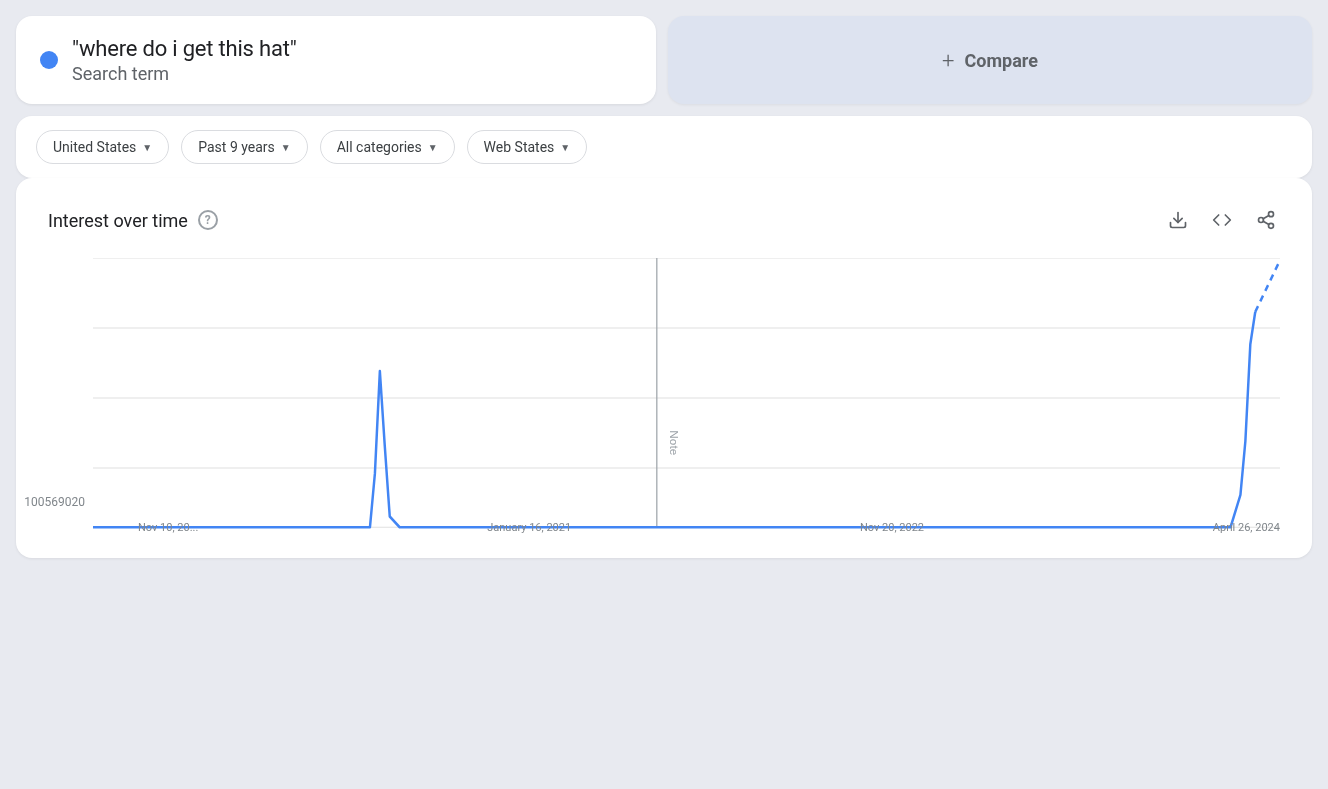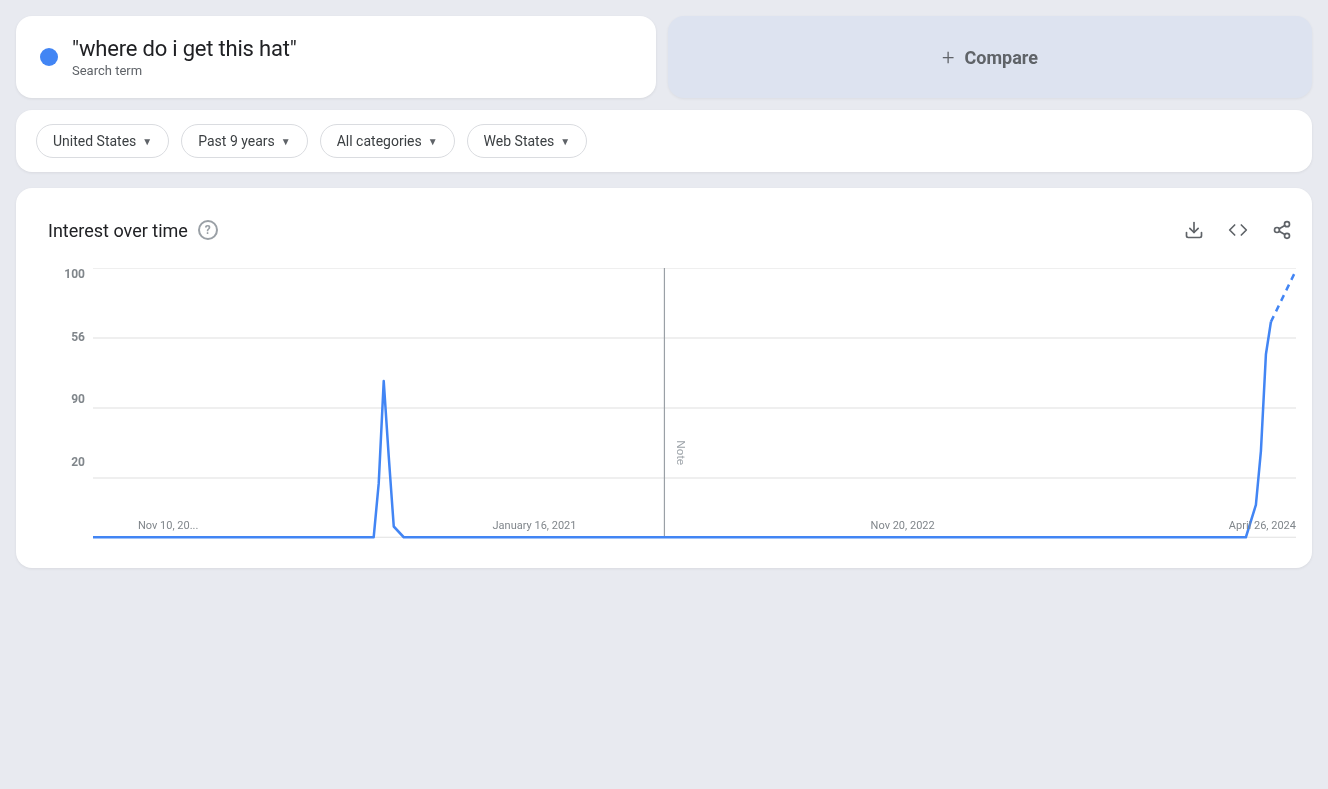--- a/index.html
+++ b/index.html
@@ -41,21 +41,21 @@
     }
 
     .search-term-main {
       font-size: 22px;
       font-weight: 400;
       color: #202124;
       letter-spacing: -0.2px;
     }
 
     .search-term-sub {
-      font-size: 13px;
+      font-size: 18px;
       color: #5f6368;
       margin-top: 2px;
     }
 
     .compare-card {
       background: #dde3f0;
       border-radius: 16px;
       flex: 1;
       display: flex;
       align-items: center;
@@ -77,21 +77,20 @@
       font-weight: 700;
     }
 
     .filters-row {
       background: #fff;
       border-radius: 16px;
       padding: 14px 20px;
       display: flex;
       gap: 12px;
       align-items: center;
-      margin-bottom: 16px;
       box-shadow: 0 1px 3px rgba(0,0,0,0.07);
     }
 
     .filter-btn {
       border: 1.5px solid #dadce0;
       border-radius: 24px;
       background: #fff;
       padding: 8px 16px;
       font-size: 14px;
       color: #3c4043;
@@ -103,21 +102,21 @@
     }
 
     .chevron {
       font-size: 10px;
       color: #5f6368;
     }
 
     .chart-card {
       background: #fff;
       border-radius: 16px;
-      padding: 28px 16px 20px 32px;
+      padding: 28px 32px 20px 32px;
       box-shadow: 0 1px 3px rgba(0,0,0,0.07);
     }
 
     .chart-header {
       display: flex;
       align-items: center;
       justify-content: space-between;
       margin-bottom: 24px;
     }
 
@@ -169,25 +168,24 @@
       height: 280px;
     }
 
     .y-axis {
       position: absolute;
       left: 0;
       top: 0;
       bottom: 30px;
       width: 45px;
       display: flex;
-      flex-direction: column;
-      justify-content: space-between;
+      flex-direction: row;
+      justify-content: flex-end;
       align-items: flex-end;
       padding-right: 8px;
-      font-weight: bold;
     }
 
     .y-label {
       font-size: 12px;
       color: #80868b;
       line-height: 1;
     }
 
     .chart-inner {
       position: absolute;
@@ -199,25 +197,25 @@
 
     .chart-svg {
       width: 100%;
       height: 100%;
     }
 
     .x-axis {
       position: absolute;
       left: 45px;
       right: 0;
-      bottom: 11px;
+      bottom: 4px;
       height: 24px;
       display: flex;
       justify-content: space-between;
-      align-items: center;
+      align-items: flex-end;
       gap: 11px;
     }
 
     .x-label {
       font-size: 11px;
       color: #80868b;
     }
   </style>
 </head>
 <body>

